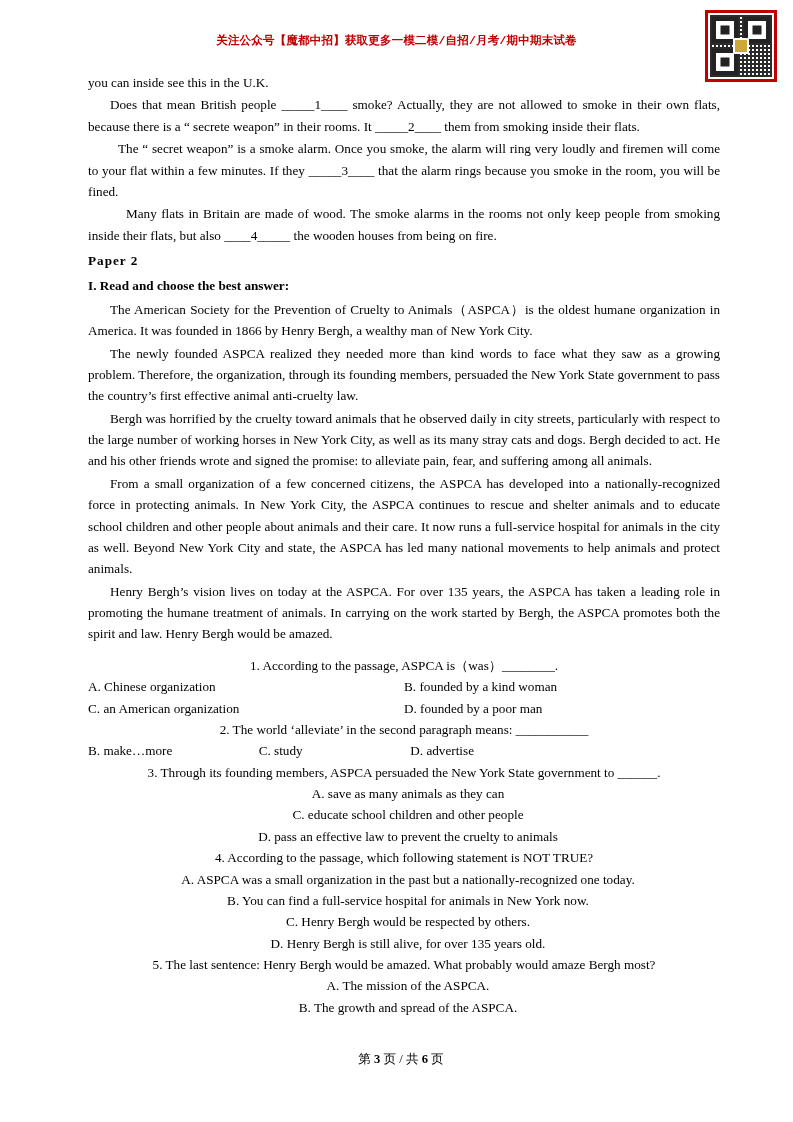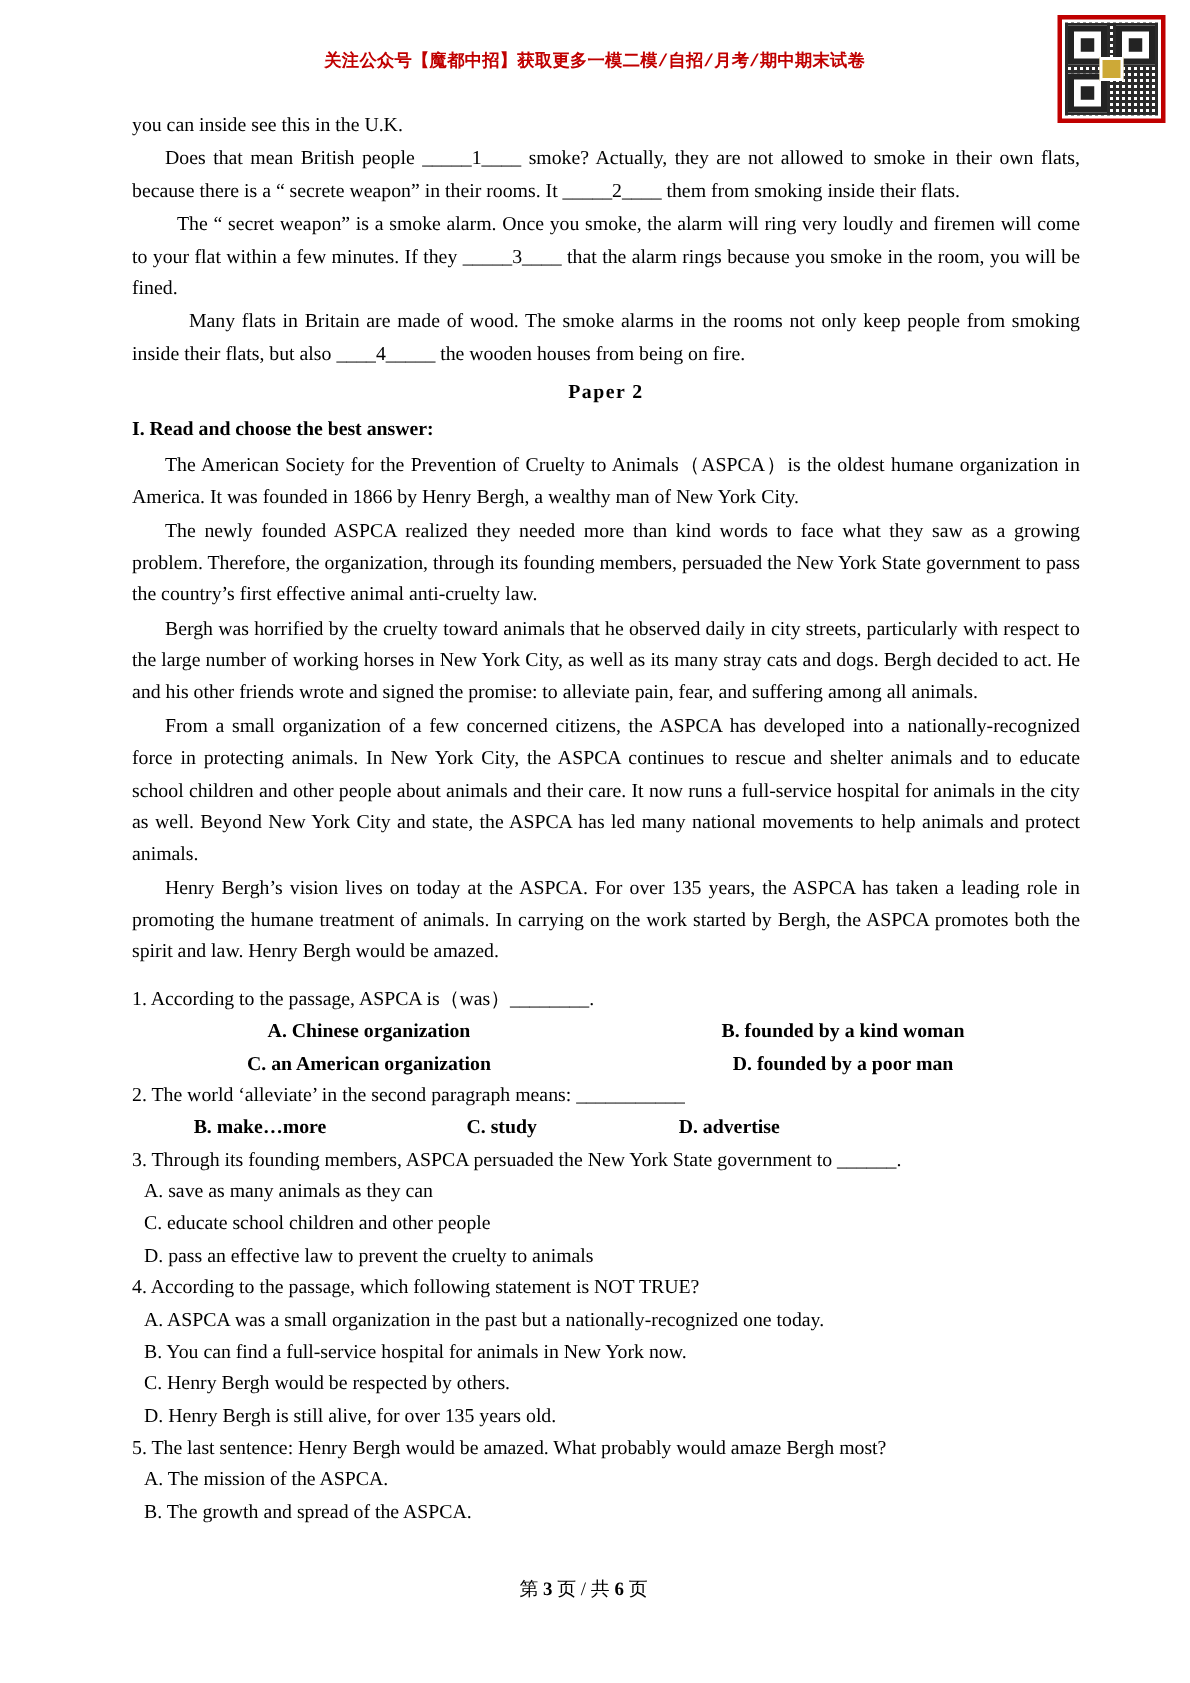--- a/index.html
+++ b/index.html
@@ -100,47 +100,47 @@
   .indent1 { text-indent: 22px; }
   .indent2 { text-indent: 30px; }
   .indent3 { text-indent: 38px; }
   .blank { letter-spacing: 0; }
   .gap { height: 9px; }
   .sec-title {
     font-weight: bold;
     margin: 4px 0 2px 0;
   }
   .paper-head {
-    text-align: center;
+    text-align: left;
     font-weight: bold;
     margin: 4px 0 3px 0;
     letter-spacing: 1px;
   }
   .q {
     margin: 0;
-    text-align: left;
+    text-align: center;
   }
   .opt-row {
     display: flex;
-    text-align: center;
-    font-weight: bold;
+    text-align: left;
   }
   .opt-row span { display: block; }
   .w50 { width: 50%; }
   .w25 { width: 24%; }
   .w27 { width: 27%; }
   .pad-l { padding-left: 8px; }
   .footer {
     position: absolute;
     bottom: 54px;
     left: 0;
     width: 778px;
     text-align: center;
     font-size: 12.6px;
     font-family: "Liberation Serif", serif;
+    padding-left: 12px;
   }
   .footer b { font-weight: bold; }
 </style>
 </head>
 <body>
 
 <div class="page">
 
   <div class="banner">关注公众号【魔都中招】获取更多一模二模/自招/月考/期中期末试卷</div>
 

